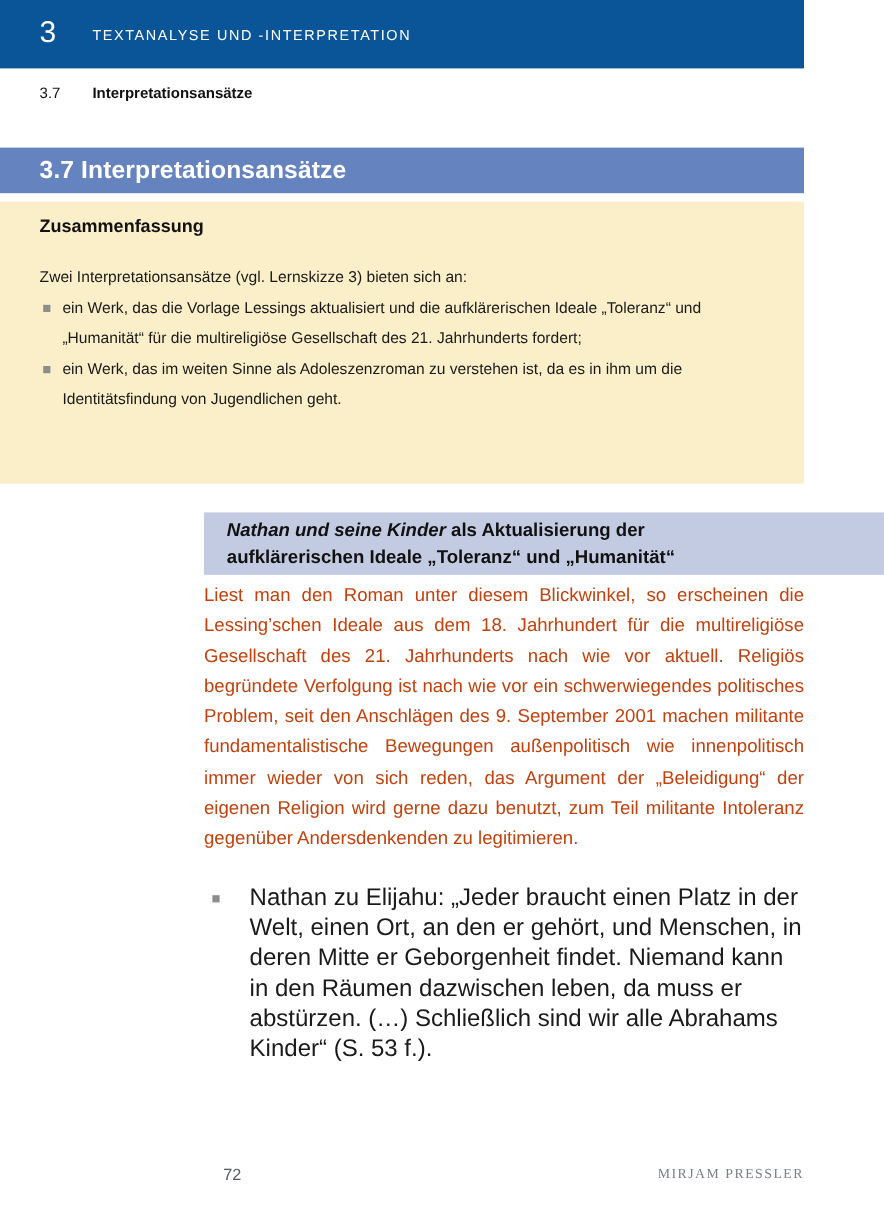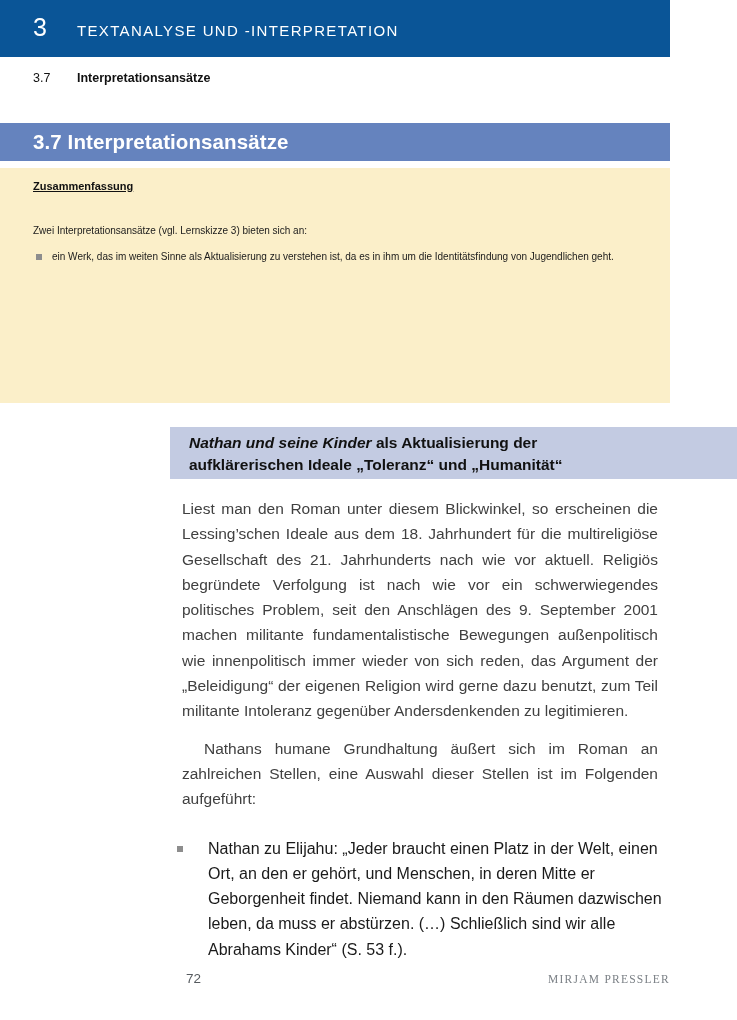--- a/index.html
+++ b/index.html
@@ -41,21 +41,21 @@
     font-size: 25px;
     font-weight: 400;
     line-height: 28px;
     letter-spacing: 0px;
   }
   .chapter-title {
     position: absolute;
     left: 77px;
     top: 22px;
     color: #ffffff;
-    font-size: 15px;
+    font-size: 12px;
     font-weight: 400;
     letter-spacing: 1.35px;
     white-space: nowrap;
   }
 
   
   .running-head {
     position: absolute;
     left: 33px;
     top: 71px;
@@ -98,31 +98,30 @@
     left: 0;
     top: 168px;
     width: 670px;
     height: 235px;
     background: #fbefc9;
   }
   .summary-title {
     position: absolute;
     left: 33px;
     top: 12px;
-    font-size: 11px;
+    font-size: 15px;
     font-weight: 700;
     color: #111111;
-    text-decoration: underline;
   }
   .summary-body {
     position: absolute;
     left: 33px;
     top: 50px;
     width: 614px;
-    font-size: 10px;
+    font-size: 13px;
     line-height: 25.5px;
     color: #1a1a1a;
   }
   .summary-body .lead-line { display: block; }
   .summary-body .lead-line em {
     font-style: italic;
   }
   .summary-list {
     margin: 0;
     padding: 0;
@@ -165,39 +164,39 @@
   .subheading-text em { font-style: italic; }
 
   
   .body-col {
     position: absolute;
     left: 170px;
     top: 484px;
     width: 500px;
   }
   .body-par {
-    margin: 12px;
+    margin: 0;
     font-size: 15.5px;
     line-height: 25.3px;
-    color: #404040;
+    color: #c2410c;
     text-align: justify;
     text-justify: inter-word;
     hyphens: manual;
   }
   .body-par.indented { text-indent: 22px; }
 
   .quote-list {
     margin: 24px 0 0 0;
     padding: 0;
     list-style: none;
   }
   .quote-list li {
     position: relative;
     padding-left: 38px;
-    font-size: 16px;
+    font-size: 20px;
     line-height: 25.3px;
     color: #1a1a1a;
   }
   .quote-list li .sq-bullet {
     position: absolute;
     left: 7px;
     top: 10px;
     width: 6px;
     height: 6px;
     background: #8d8d8d;
@@ -247,33 +246,36 @@
     <div class="section-bar-text">3.7  Interpretationsansätze</div>
   </div>
 
   <div class="summary-box">
     <div class="summary-title">Zusammenfassung</div>
     <div class="summary-body">
       <span class="lead-line">Zwei Interpretationsansätze (vgl. Lernskizze 3) bieten sich an:</span>
       <ul class="summary-list">
         <li>
           <span class="sq-bullet"></span>
-          <span>ein Werk, das im weiten Sinne als Aktualisierung zu verstehen ist, da es in ihm um die Identitätsfindung von Jugendlichen geht.</span>
+          <span>ein Werk, das die Vorlage Lessings aktualisiert und die aufklärerischen Ideale „Toleranz“ und „Humanität“ für die multireligiöse Gesellschaft des 21. Jahrhunderts fordert;</span>
+        </li>
+        <li>
+          <span class="sq-bullet"></span>
+          <span>ein Werk, das im weiten Sinne als Adoleszenzroman zu verstehen ist, da es in ihm um die Identitätsfindung von Jugendlichen geht.</span>
         </li>
       </ul>
     </div>
   </div>
 
   <div class="subheading-box">
     <div class="subheading-text"><em>Nathan und seine Kinder</em><span> als Aktualisierung der aufklärerischen Ideale „Toleranz“ und „Humanität“</span></div>
   </div>
 
   <div class="body-col">
     <p class="body-par">Liest man den Roman unter diesem Blickwinkel, so erscheinen die Lessing’schen Ideale aus dem 18. Jahrhundert für die multireligiöse Gesellschaft des 21. Jahrhunderts nach wie vor aktuell. Religiös begründete Verfolgung ist nach wie vor ein schwerwiegendes politisches Problem, seit den Anschlägen des 9. September 2001 machen militante fundamentalistische Bewegungen außenpolitisch wie innenpolitisch immer wieder von sich reden, das Argument der „Beleidigung“ der eigenen Religion wird gerne dazu benutzt, zum Teil militante Intoleranz gegenüber Andersdenkenden zu legitimieren.</p>
-    <p class="body-par indented">Nathans humane Grundhaltung äußert sich im Roman an zahlreichen Stellen, eine Auswahl dieser Stellen ist im Folgenden aufgeführt:</p>
     <ul class="quote-list">
       <li>
         <span class="sq-bullet"></span>
         <span>Nathan zu Elijahu: „Jeder braucht einen Platz in der Welt, einen Ort, an den er gehört, und Menschen, in deren Mitte er Geborgenheit findet. Niemand kann in den Räumen dazwischen leben, da muss er abstürzen. (…) Schließlich sind wir alle Abrahams Kinder“ (S. 53 f.).</span>
       </li>
     </ul>
   </div>
 
   <div class="footer">
     <div class="page-number">72</div>

